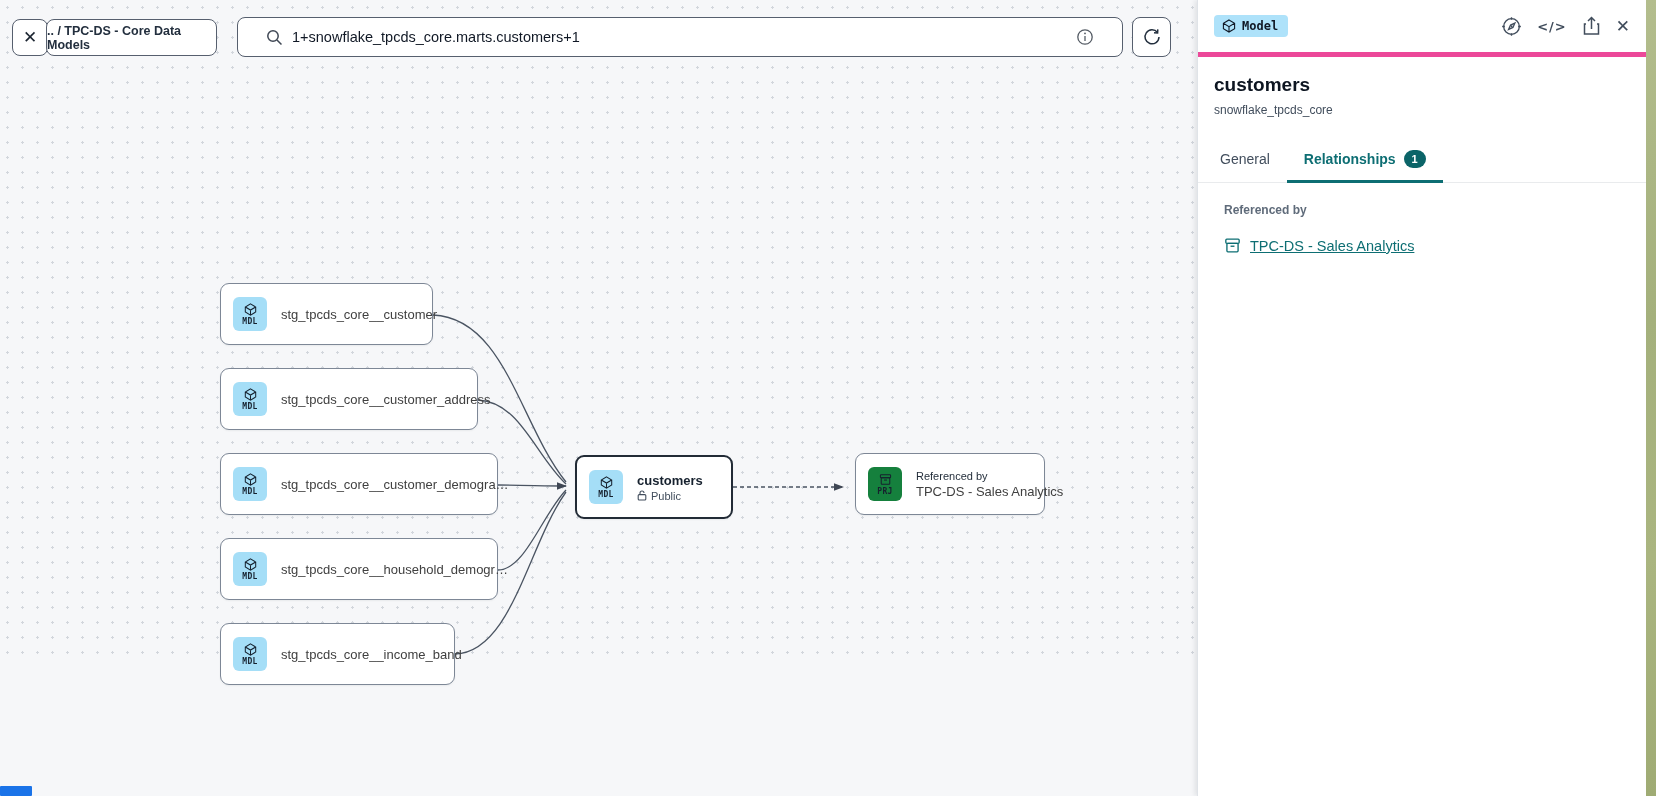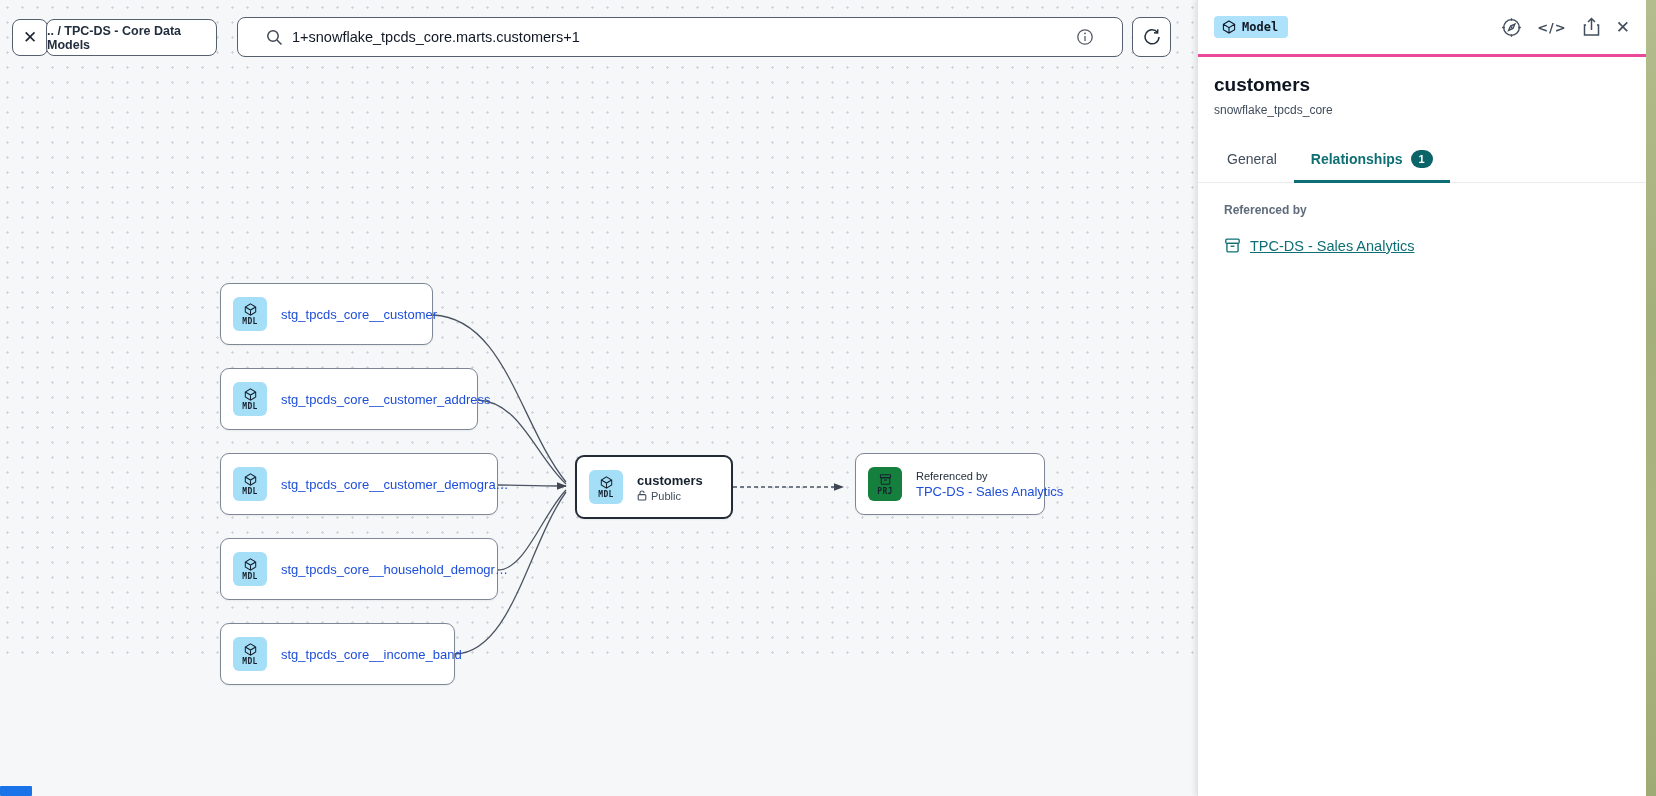--- a/index.html
+++ b/index.html
@@ -40,50 +40,50 @@
     box-shadow:0 1px 2px rgba(15,27,42,.06); cursor:pointer;
   }
   .node.selected { border:2px solid #222b36; }
   .node-badge {
     width:34px; height:34px; border-radius:6px; flex:0 0 auto;
     display:flex; flex-direction:column; align-items:center; justify-content:center;
     background:#a5def7; color:#16212e;
   }
   .node-badge.prj { background:#15803d; }
   .node-badge .bt { font:600 8px "DejaVu Sans Mono",monospace; letter-spacing:.3px; margin-top:1px; }
-  .node-label { font-size:13px; color:#1d4ed8; white-space:nowrap; }
+  .node-label { font-size:13px; color:#404040; white-space:nowrap; }
   .node-title { font-size:13px; font-weight:600; color:#16212e; }
   .node-sub { font-size:11px; color:#414d5c; display:flex; align-items:flex-start; gap:4px; margin-top:2px; }
   .node-overline { font-size:11px; color:#1f2a37; margin-bottom:2px; }
   .node-col { display:flex; flex-direction:column; justify-content:center; }
 
   
   .panel {
     position:absolute; left:1197px; top:0; width:449px; height:796px; background:#fff;
     box-shadow:-2px 0 5px rgba(15,27,42,.10); border-left:1px solid #dfe3e8;
   }
   .panel-header {
     height:57px; display:flex; align-items:center; padding:8px 16px;
-    border-bottom:3px solid #ec4899;
+    border-bottom:5px solid #ec4899;
   }
   .type-badge {
     background:#aee2fa; border-radius:4px; padding:4px 10px 4px 8px;
     display:flex; align-items:center; gap:6px;
     font:600 12px "DejaVu Sans Mono",monospace; color:#101825;
   }
   .panel-actions { margin-left:auto; display:flex; align-items:center; gap:15px; color:#414d5c; }
   .panel-actions .icon { cursor:pointer; }
   .code-glyph { font:600 13px "DejaVu Sans","Liberation Sans",sans-serif; letter-spacing:1px; }
   .x-glyph { font-size:17px; line-height:1; }
 
   .title-block { padding:17px 16px 0 16px; }
   .panel-title { font-size:19px; font-weight:700; color:#0d1521; }
   .panel-subtitle { font-size:12px; color:#414d5c; margin-top:7px; }
 
-  .tabs { display:flex; margin-top:22px; padding-left:12px; border-bottom:1px solid #e9ebed; }
+  .tabs { display:flex; margin-top:22px; padding-left:5px; border-bottom:1px solid #e9ebed; }
   .tab {
     padding:11px 17px 12px; font-size:14px; color:#414d5c; cursor:pointer;
     display:flex; align-items:center; gap:8px; border-bottom:3px solid transparent; margin-bottom:-1px;
   }
   .tab.active { color:#0d6e73; font-weight:700; border-bottom-color:#0d6e73; }
   .tab-badge {
     background:#0b6468; color:#fff; font-size:11px; font-weight:700;
     border-radius:10px; padding:2.5px 8px; line-height:1.2;
   }
   .panel-body { padding:20px 16px 0 26px; }

